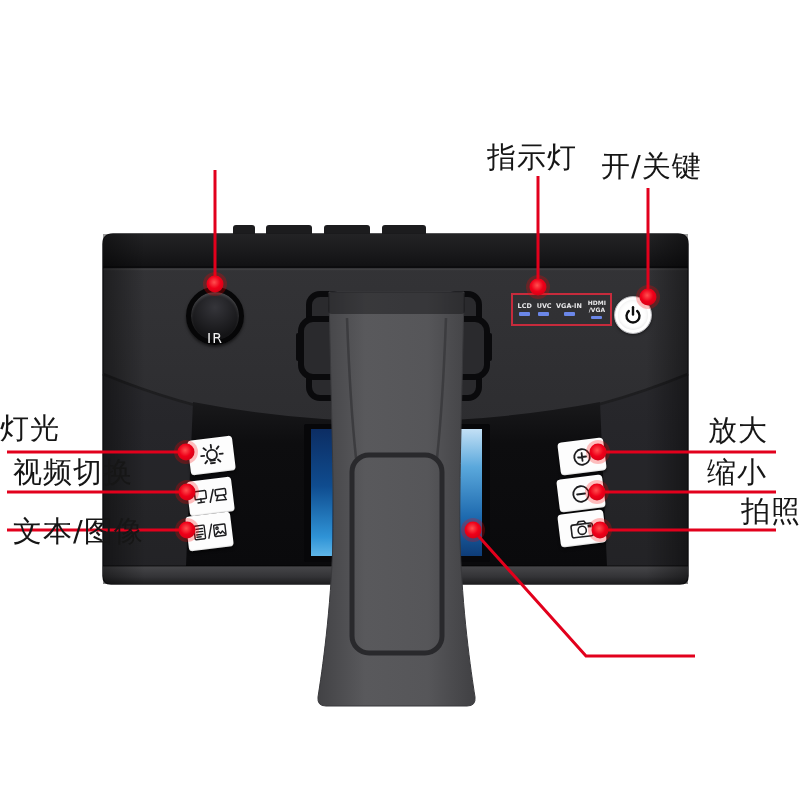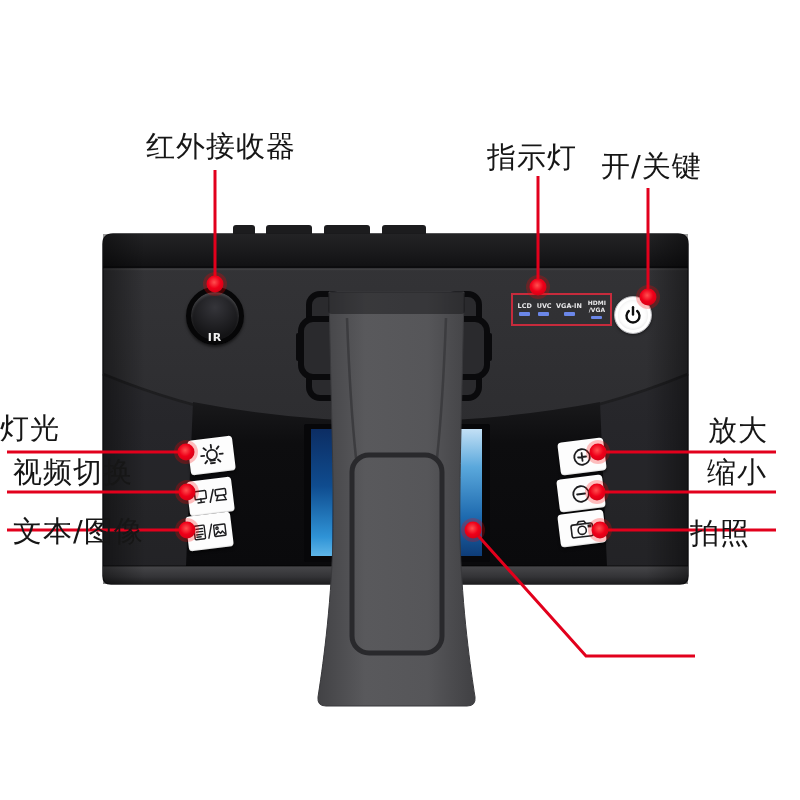--- a/index.html
+++ b/index.html
@@ -9,21 +9,21 @@
   svg{display:block;}
   
   .lbl{position:absolute;color:#161616;font-size:29px;letter-spacing:1px;line-height:1.15;
        white-space:nowrap;font-weight:500;}
   
   .ir-btn{position:absolute;left:186px;top:287px;width:58px;height:58px;border-radius:50%;
           background:radial-gradient(circle at 50% 32%,#35353a,#141416 72%);
           border:5px solid #060607;box-sizing:border-box;
           box-shadow:inset 0 2px 3px rgba(255,255,255,.18),0 2px 3px rgba(0,0,0,.55);
           display:flex;align-items:center;justify-content:center;}
-  .ir-btn span{color:#f2f2f2;font-size:11px;font-weight:bold;letter-spacing:1px;margin-top:43px;}
+  .ir-btn span{color:#f2f2f2;font-size:14px;font-weight:normal;letter-spacing:1px;margin-top:43px;}
   
   .ind-box{position:absolute;left:511px;top:293px;width:101px;height:33px;border:2px solid #c62b3c;
            box-sizing:border-box;display:flex;align-items:center;justify-content:space-around;
            padding:1px 2px;}
   .ind-cell{display:flex;flex-direction:column;align-items:center;justify-content:center;}
   .ind-cell .t{color:#e8e8ea;font-size:7px;font-weight:bold;line-height:1.05;text-align:center;
                letter-spacing:0;transform:scale(.92);}
   .ind-cell .t2{font-size:6.5px;}
   .led{width:11px;height:3.5px;background:#6b87e8;border-radius:1px;margin-top:2px;}
   
@@ -275,25 +275,24 @@
           <circle cx="600" cy="530" r="12" fill="#ff0000" opacity="0.25"></circle>
           <circle cx="600" cy="530" r="8.5" fill="url(#gDot)"></circle>
         </g>
       <g>
           <circle cx="473" cy="530" r="12" fill="#ff0000" opacity="0.25"></circle>
           <circle cx="473" cy="530" r="8.5" fill="url(#gDot)"></circle>
         </g>
     </g>
   </svg>
 
-  <div class="lbl" style="left:146px;top:130px;z-index:6;">红外接收器</div>
   <div class="lbl" style="left:487px;top:141px;z-index:6;">指示灯</div>
   <div class="lbl" style="left:601px;top:150px;z-index:6;">开/关键</div>
 
   <div class="lbl" style="left:0;top:412px;z-index:6;">灯光</div>
   <div class="lbl" style="left:13px;top:456px;z-index:6;">视频切换</div>
   <div class="lbl" style="left:13px;top:515px;z-index:6;">文本/图像</div>
 
   <div class="lbl" style="left:708px;top:414px;z-index:6;">放大</div>
   <div class="lbl" style="left:707px;top:456px;z-index:6;font-family:Liberation Serif, serif;">缩小</div>
-  <div class="lbl" style="left:690px;top:495px;z-index:6;margin-top:22px;">拍照</div>
+  <div class="lbl" style="left:741px;top:495px;z-index:6;">拍照</div>
 
 </div>
 
 </body></html>

